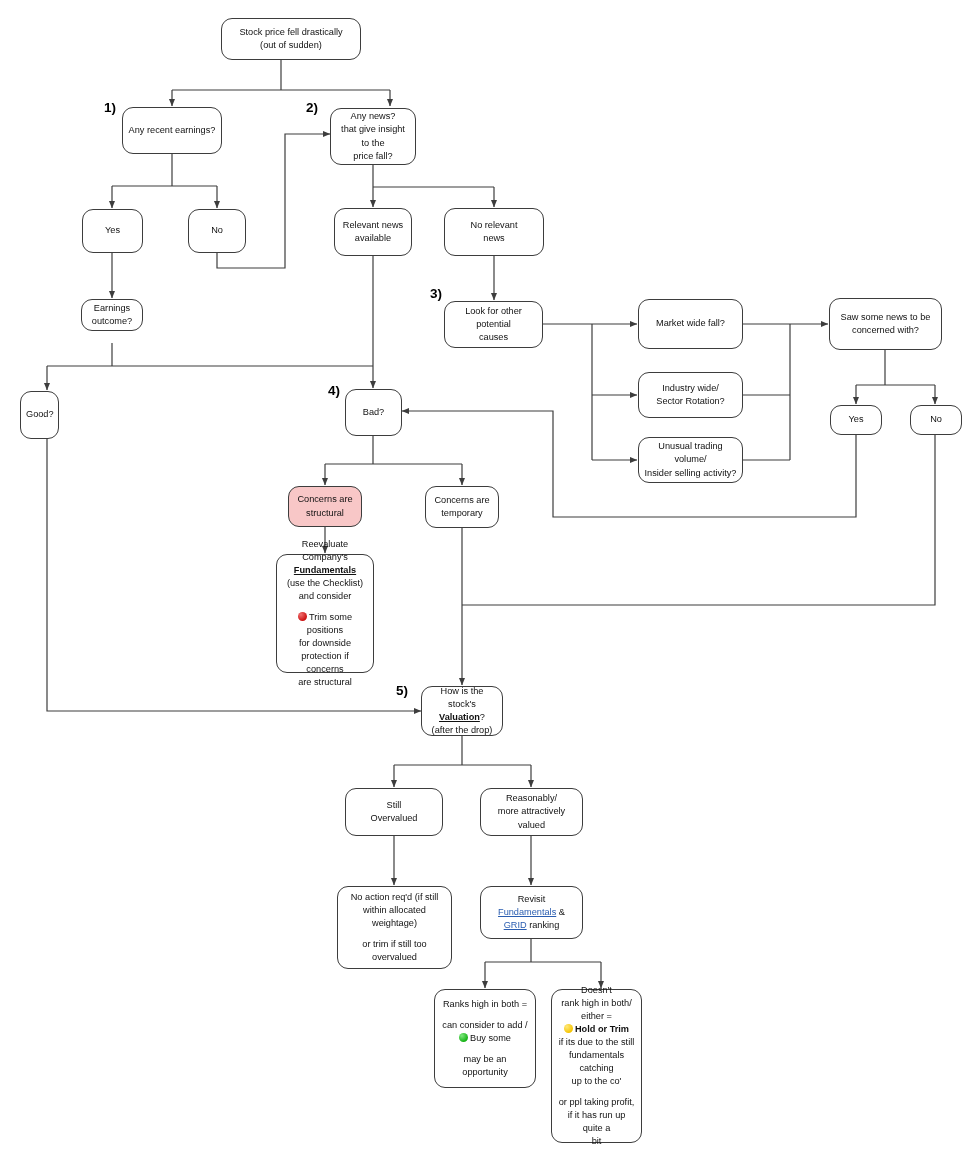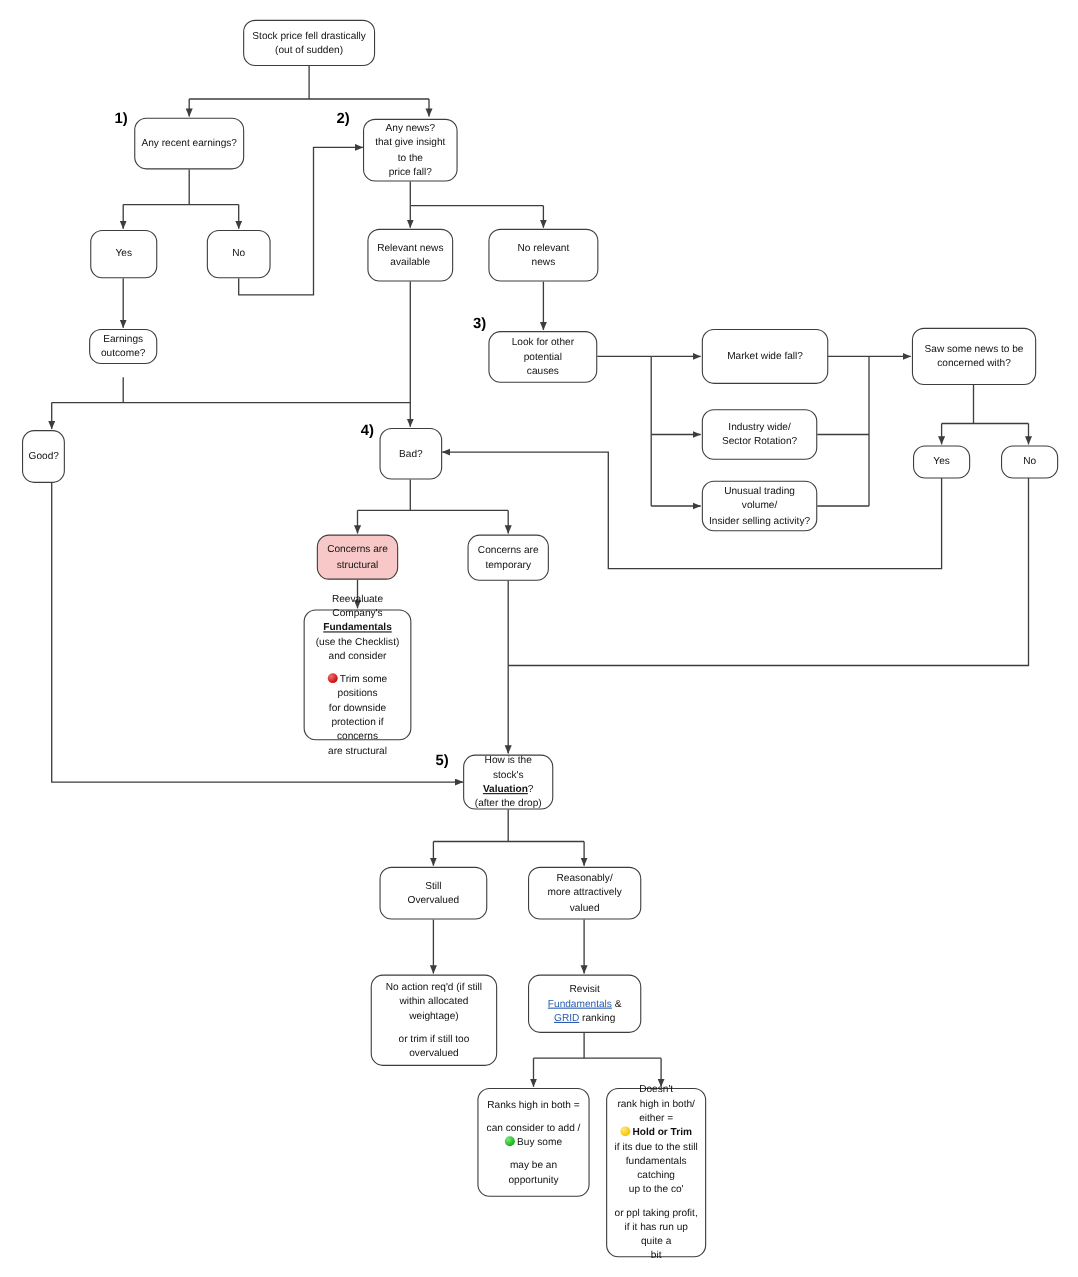--- a/index.html
+++ b/index.html
@@ -151,21 +151,21 @@
       <path d="M601,962 L601,988" marker-end="url(#ar)"></path>
     </g>
   </svg>
 
   <div class="step-label" style="left:104px; top:100px;">1)</div>
   <div class="step-label" style="left:306px; top:100px;">2)</div>
   <div class="step-label" style="left:430px; top:286px;">3)</div>
   <div class="step-label" style="left:328px; top:383px;">4)</div>
   <div class="step-label" style="left:396px; top:683px;">5)</div>
 
-  <div class="node" style="left:221px; top:18px; width:120px; height:42px;">
+  <div class="node" style="left:221px; top:18px; width:140px; height:42px;">
     <div class="inner">
       <div>Stock price fell drastically</div>
       <div>(out of sudden)</div>
     </div>
   </div>
 
   <div class="node" style="left:122px; top:107px; width:100px; height:47px;">
     <div class="inner">
       <div>Any recent earnings?</div>
     </div>
@@ -212,21 +212,21 @@
     </div>
   </div>
 
   <div class="node" style="left:444px; top:301px; width:99px; height:47px;">
     <div class="inner">
       <div>Look for other potential</div>
       <div>causes</div>
     </div>
   </div>
 
-  <div class="node" style="left:638px; top:299px; width:115px; height:50px;">
+  <div class="node" style="left:638px; top:299px; width:105px; height:50px;">
     <div class="inner">
       <div>Market wide fall?</div>
     </div>
   </div>
 
   <div class="node" style="left:638px; top:372px; width:105px; height:46px;">
     <div class="inner">
       <div>Industry wide/</div>
       <div>Sector Rotation?</div>
     </div>

